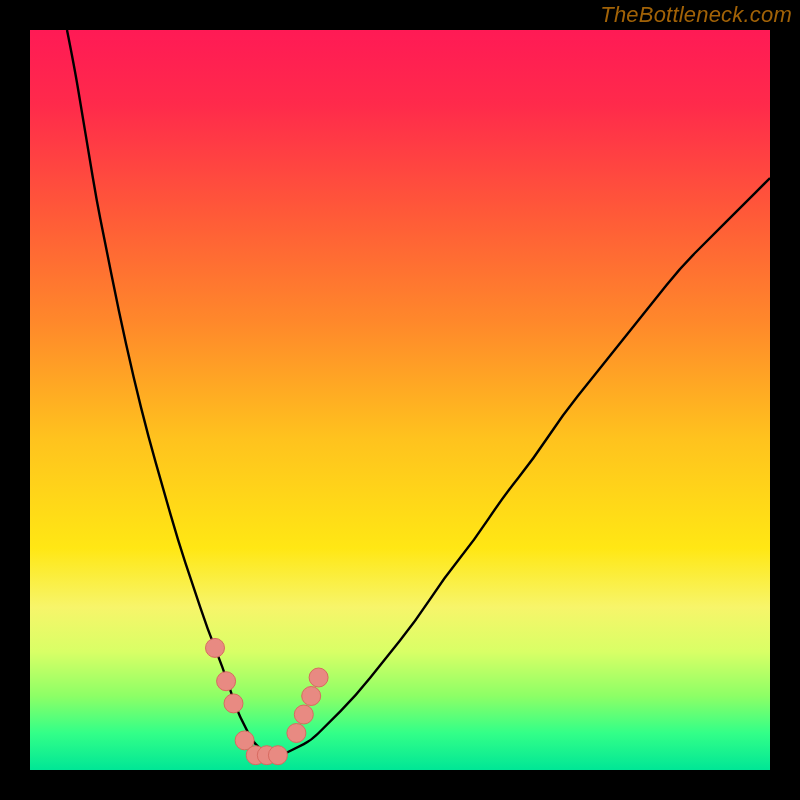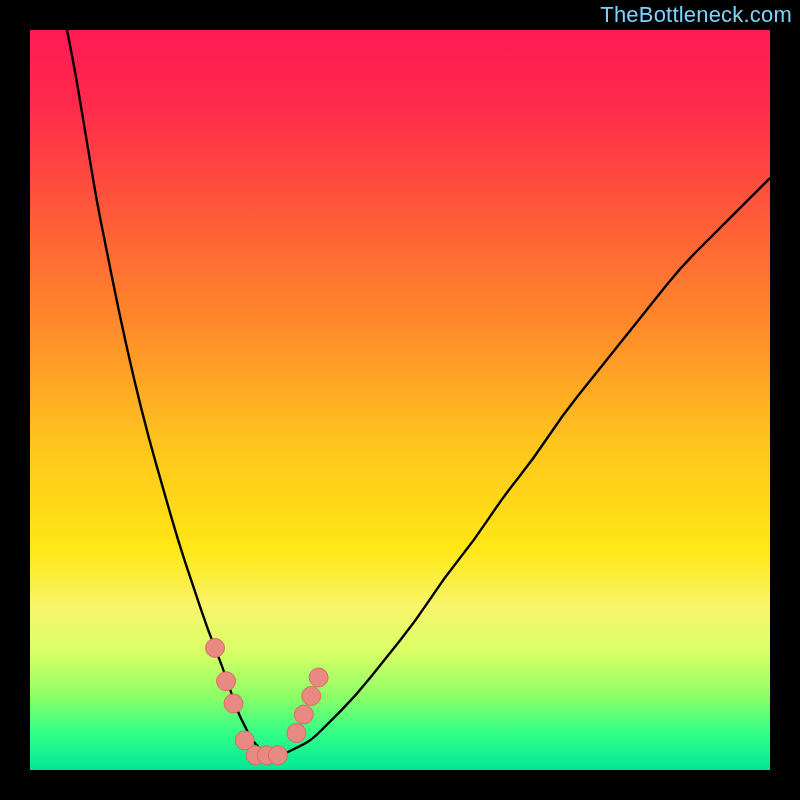--- a/index.html
+++ b/index.html
@@ -22,23 +22,24 @@
     left: 30px; top: 30px;
     width: 740px; height: 740px;
     overflow: hidden;
   }
   .watermark {
     position: absolute;
     top: 2px;
     right: 8px;
     font-size: 22px;
     font-weight: 500;
-    color: #7dd3fc;
+    color: #a16207;
     letter-spacing: 0.2px;
     z-index: 50;
+    font-style: italic;
   }
   svg { display: block; }
 </style>
 </head>
 <body>
 
 <div class="frame">
   <div class="watermark">TheBottleneck.com</div>
   <div class="plot-area">
     <svg id="chart-svg" width="740" height="740" viewBox="0 0 740 740">

